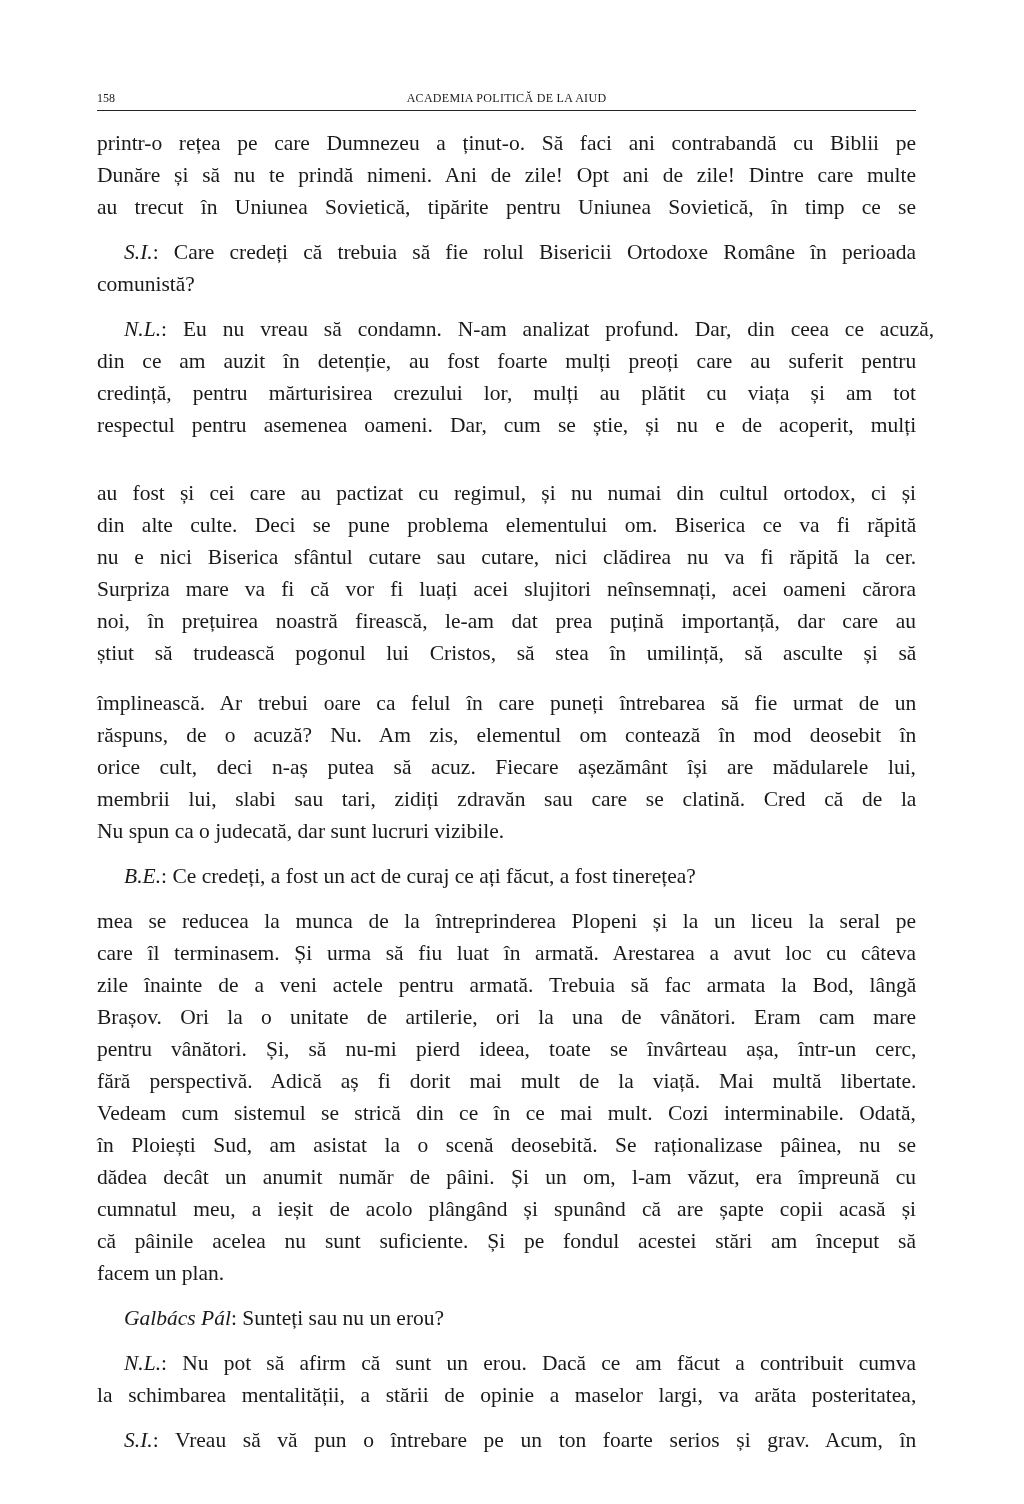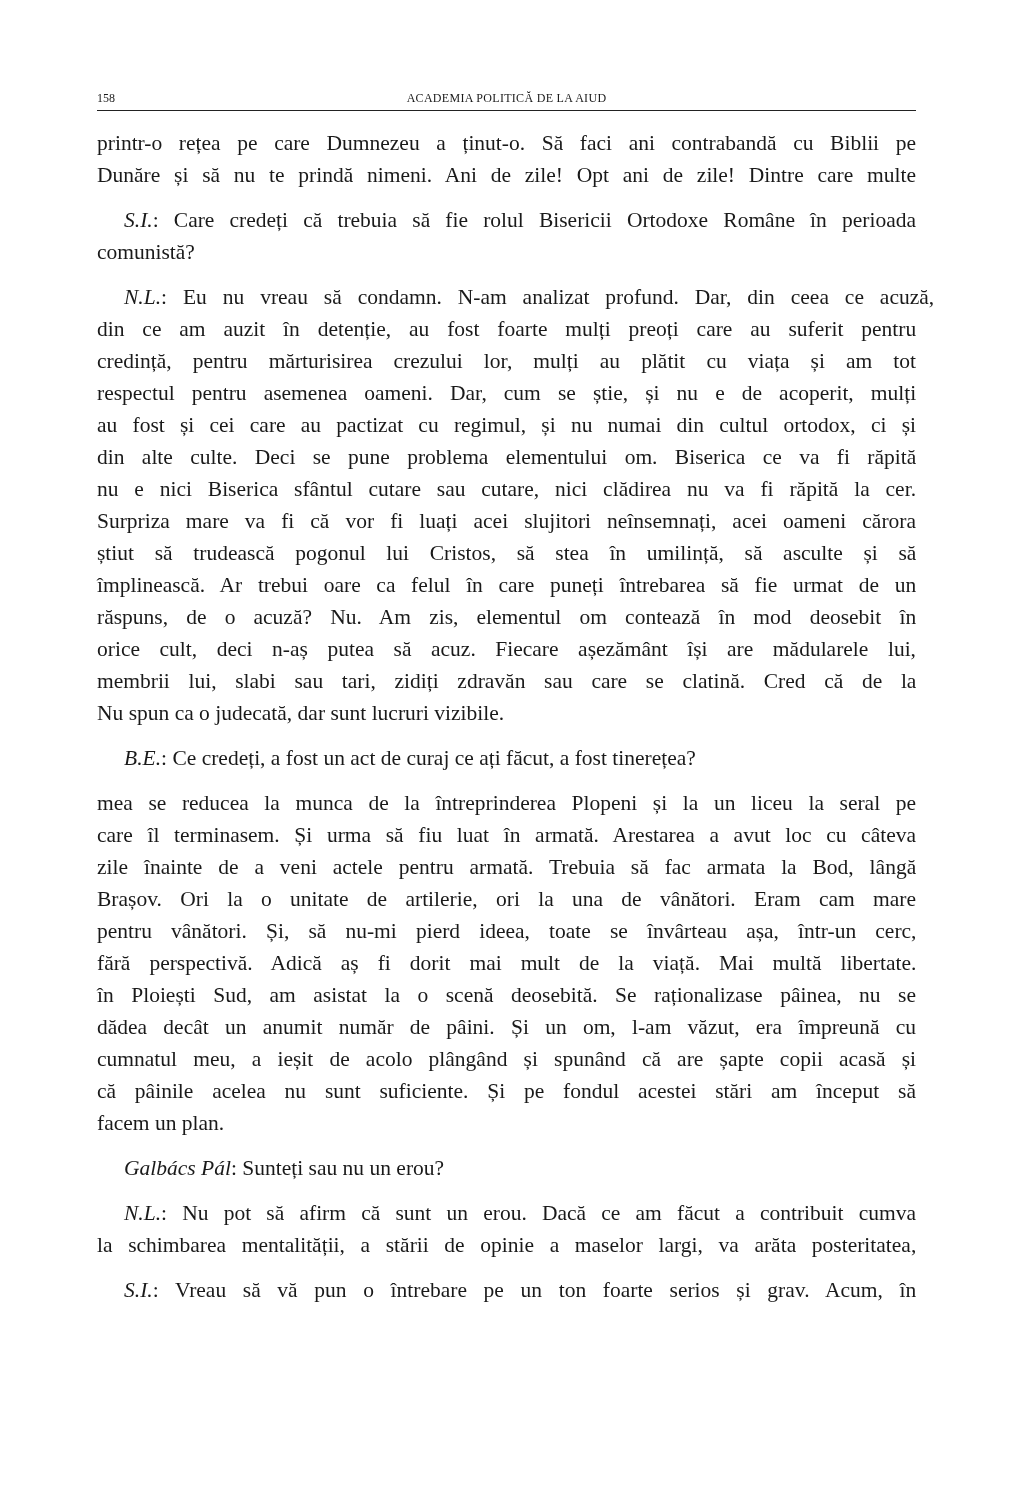--- a/index.html
+++ b/index.html
@@ -32,51 +32,54 @@
 
 <div class="page">
   <div class="header">
     <span class="pnum">158</span>
     <span class="title">ACADEMIA POLITICĂ DE LA AIUD</span>
   </div>
   <div class="body" id="body">
       <div class="para">
         <span class="line" style="display: block; width: auto; word-spacing: 11.2308px;"><span>printr-o rețea pe care Dumnezeu a ținut-o. Să faci ani contrabandă cu Biblii pe</span></span>
         <span class="line" style="display: block; width: auto; word-spacing: 8.375px;"><span>Dunăre și să nu te prindă nimeni. Ani de zile! Opt ani de zile! Dintre care multe</span></span>
+        <span class="line" style="display: block; width: auto; word-spacing: 11.9167px;"><span>au trecut în Uniunea Sovietică, tipărite pentru Uniunea Sovietică, în timp ce se</span></span>
       </div>
       <div class="para">
         <span class="line indent" style="display: block; width: auto; word-spacing: 9.75px;"><span class="speaker">S.I.</span><span>: Care credeți că trebuia să fie rolul Bisericii Ortodoxe Române în perioada</span></span>
         <span class="line last"><span>comunistă?</span></span>
       </div>
       <div class="para">
         <span class="line indent" style="display: block; width: auto; word-spacing: 10.5385px;"><span class="speaker">N.L.</span><span>: Eu nu vreau să condamn. N-am analizat profund. Dar, din ceea ce acuză,</span></span>
         <span class="line" style="display: block; width: auto; word-spacing: 12.5px;"><span>din ce am auzit în detenție, au fost foarte mulți preoți care au suferit pentru</span></span>
         <span class="line" style="display: block; width: auto; word-spacing: 15.6667px;"><span>credință, pentru mărturisirea crezului lor, mulți au plătit cu viața și am tot</span></span>
         <span class="line" style="display: block; width: auto; word-spacing: 11.6923px;"><span>respectul pentru asemenea oameni. Dar, cum se știe, și nu e de acoperit, mulți</span></span>
-        <span class="line" style="display: block; width: auto; word-spacing: 9.8125px;"><span>au fost și cei care au pactizat cu regimul, și nu numai din cultul ortodox, ci și</span></span>
+        <span class="line" style="display: block; width: auto; word-spacing: 9.8125px; margin-top: 36px;"><span>au fost și cei care au pactizat cu regimul, și nu numai din cultul ortodox, ci și</span></span>
         <span class="line" style="display: block; width: auto; word-spacing: 12px;"><span>din alte culte. Deci se pune problema elementului om. Biserica ce va fi răpită</span></span>
         <span class="line" style="display: block; width: auto; word-spacing: 10.4667px;"><span>nu e nici Biserica sfântul cutare sau cutare, nici clădirea nu va fi răpită la cer.</span></span>
         <span class="line" style="display: block; width: auto; word-spacing: 10.6154px;"><span>Surpriza mare va fi că vor fi luați acei slujitori neînsemnați, acei oameni cărora</span></span>
+        <span class="line" style="display: block; width: auto; word-spacing: 12.1667px;"><span>noi, în prețuirea noastră firească, le-am dat prea puțină importanță, dar care au</span></span>
         <span class="line" style="display: block; width: auto; word-spacing: 15.3077px;"><span>știut să trudească pogonul lui Cristos, să stea în umilință, să asculte și să</span></span>
-        <span class="line" style="display: block; width: auto; word-spacing: 10.2857px;"><span>împlinească. Ar trebui oare ca felul în care puneți întrebarea să fie urmat de un</span></span>
+        <span class="line" style="display: block; width: auto; word-spacing: 10.2857px; margin-top: 18px;"><span>împlinească. Ar trebui oare ca felul în care puneți întrebarea să fie urmat de un</span></span>
         <span class="line" style="display: block; width: auto; word-spacing: 12.7692px;"><span>răspuns, de o acuză? Nu. Am zis, elementul om contează în mod deosebit în</span></span>
         <span class="line" style="display: block; width: auto; word-spacing: 14.1667px;"><span>orice cult, deci n-aș putea să acuz. Fiecare așezământ își are mădularele lui,</span></span>
         <span class="line" style="display: block; width: auto; word-spacing: 13.2857px;"><span>membrii lui, slabi sau tari, zidiți zdravăn sau care se clatină. Cred că de la</span></span>
         <span class="line last"><span>Nu spun ca o judecată, dar sunt lucruri vizibile.</span></span>
       </div>
       <div class="para">
         <span class="line last indent"><span class="speaker">B.E.</span><span>: Ce credeți, a fost un act de curaj ce ați făcut, a fost tinerețea?</span></span>
       </div>
       <div class="para">
         <span class="line" style="display: block; width: auto; word-spacing: 10.2px;"><span>mea se reducea la munca de la întreprinderea Plopeni și la un liceu la seral pe</span></span>
         <span class="line" style="display: block; width: auto; word-spacing: 9.26667px;"><span>care îl terminasem. Și urma să fiu luat în armată. Arestarea a avut loc cu câteva</span></span>
         <span class="line" style="display: block; width: auto; word-spacing: 10.5px;"><span>zile înainte de a veni actele pentru armată. Trebuia să fac armata la Bod, lângă</span></span>
         <span class="line" style="display: block; width: auto; word-spacing: 12.9286px;"><span>Brașov. Ori la o unitate de artilerie, ori la una de vânători. Eram cam mare</span></span>
         <span class="line" style="display: block; width: auto; word-spacing: 13.75px;"><span>pentru vânători. Și, să nu-mi pierd ideea, toate se învârteau așa, într-un cerc,</span></span>
         <span class="line" style="display: block; width: auto; word-spacing: 13.6154px;"><span>fără perspectivă. Adică aș fi dorit mai mult de la viață. Mai multă libertate.</span></span>
+        <span class="line" style="display: block; width: auto; word-spacing: 10px;"><span>Vedeam cum sistemul se strică din ce în ce mai mult. Cozi interminabile. Odată,</span></span>
         <span class="line" style="display: block; width: auto; word-spacing: 12.0769px;"><span>în Ploiești Sud, am asistat la o scenă deosebită. Se raționalizase pâinea, nu se</span></span>
         <span class="line" style="display: block; width: auto; word-spacing: 10.8571px;"><span>dădea decât un anumit număr de pâini. Și un om, l-am văzut, era împreună cu</span></span>
         <span class="line" style="display: block; width: auto; word-spacing: 10.7857px;"><span>cumnatul meu, a ieșit de acolo plângând și spunând că are șapte copii acasă și</span></span>
         <span class="line" style="display: block; width: auto; word-spacing: 13.3846px;"><span>că pâinile acelea nu sunt suficiente. Și pe fondul acestei stări am început să</span></span>
         <span class="line last"><span>facem un plan.</span></span>
       </div>
       <div class="para">
         <span class="line last indent"><span class="speaker">Galbács Pál</span><span>: Sunteți sau nu un erou?</span></span>
       </div>
       <div class="para">

